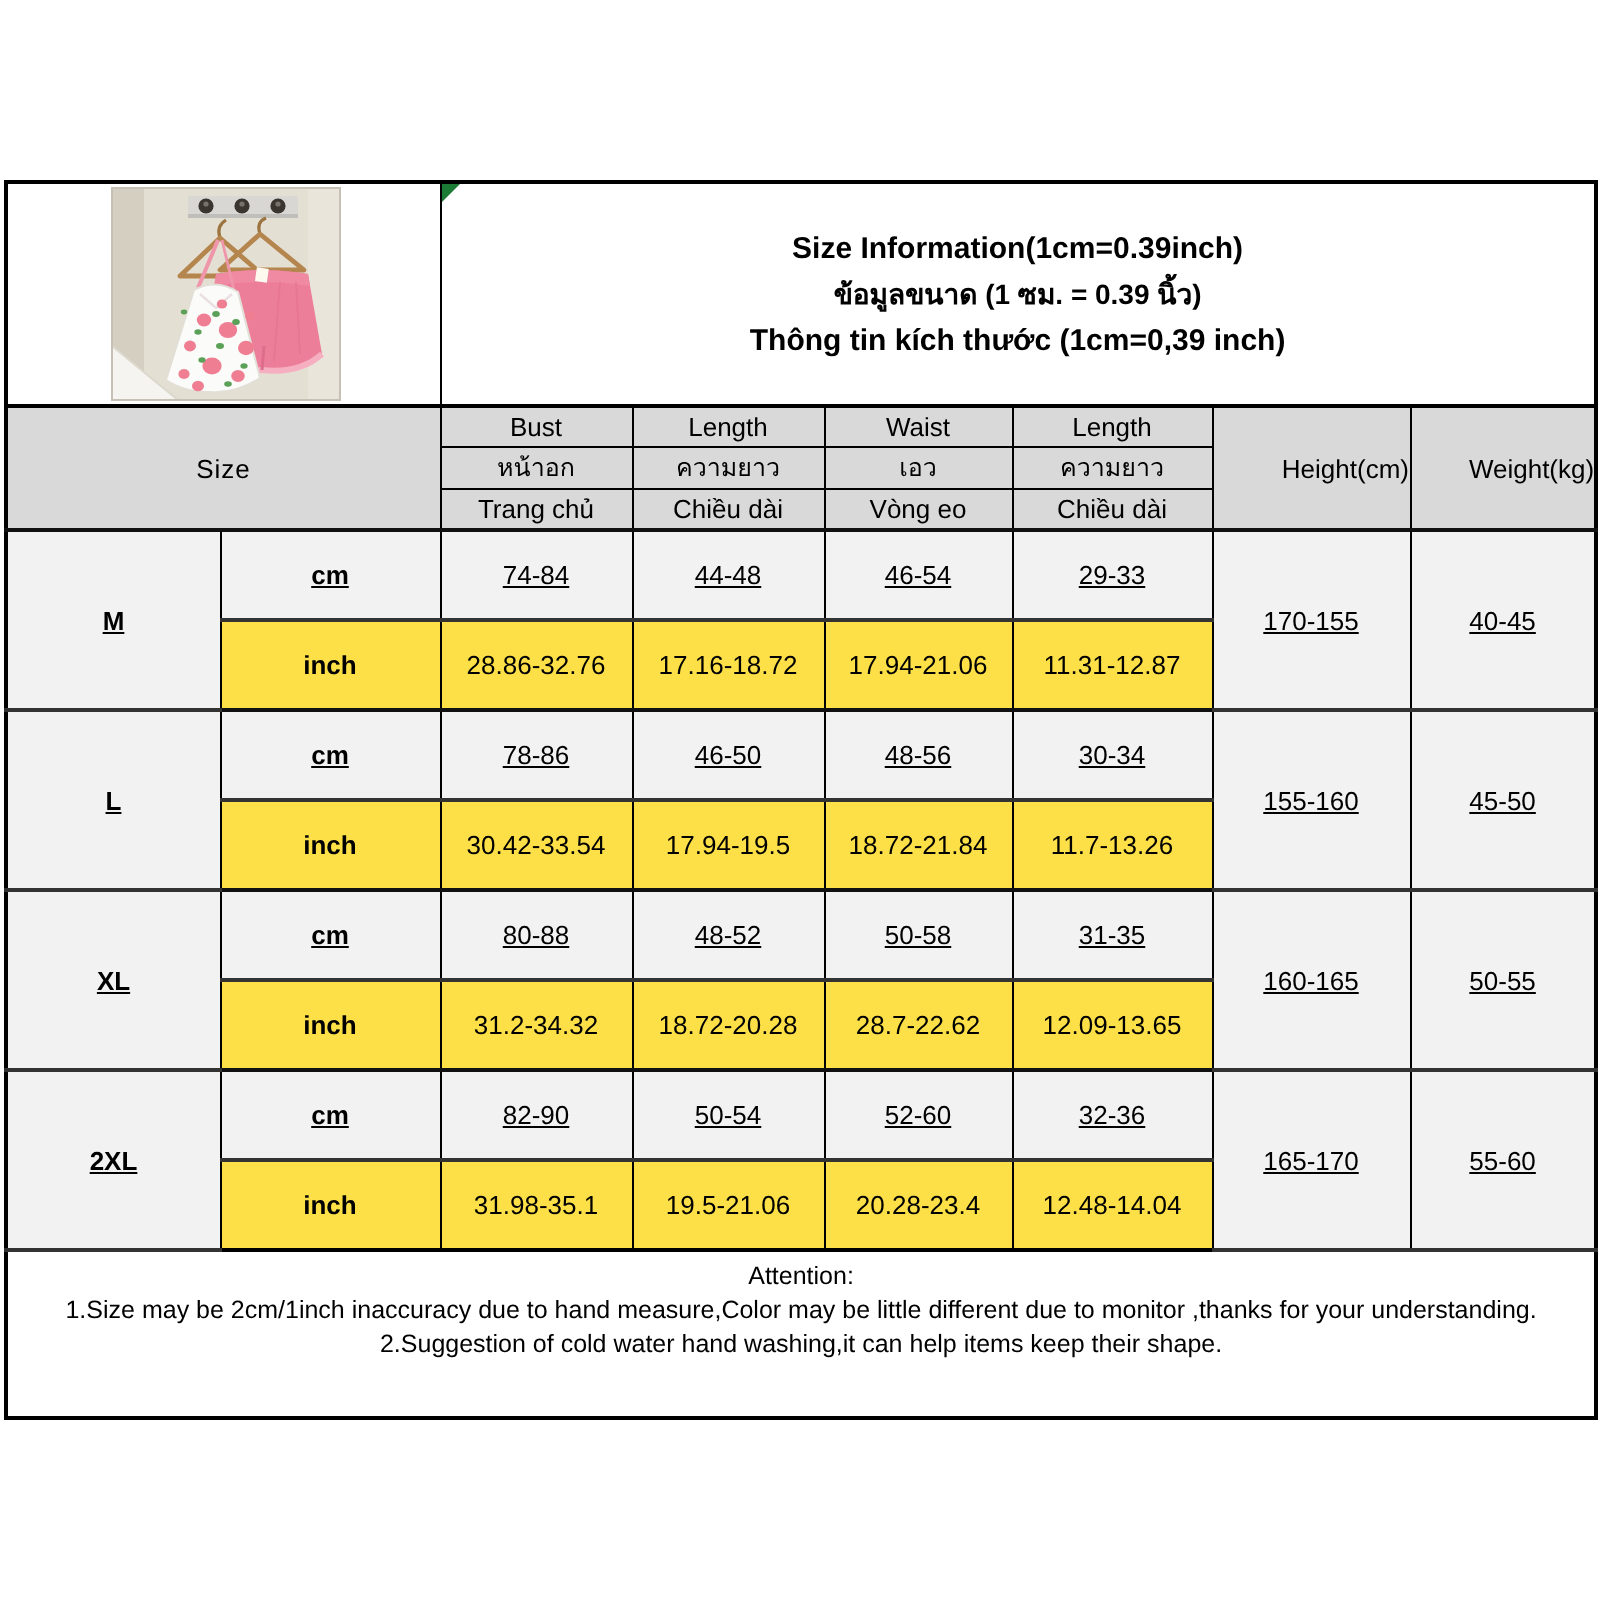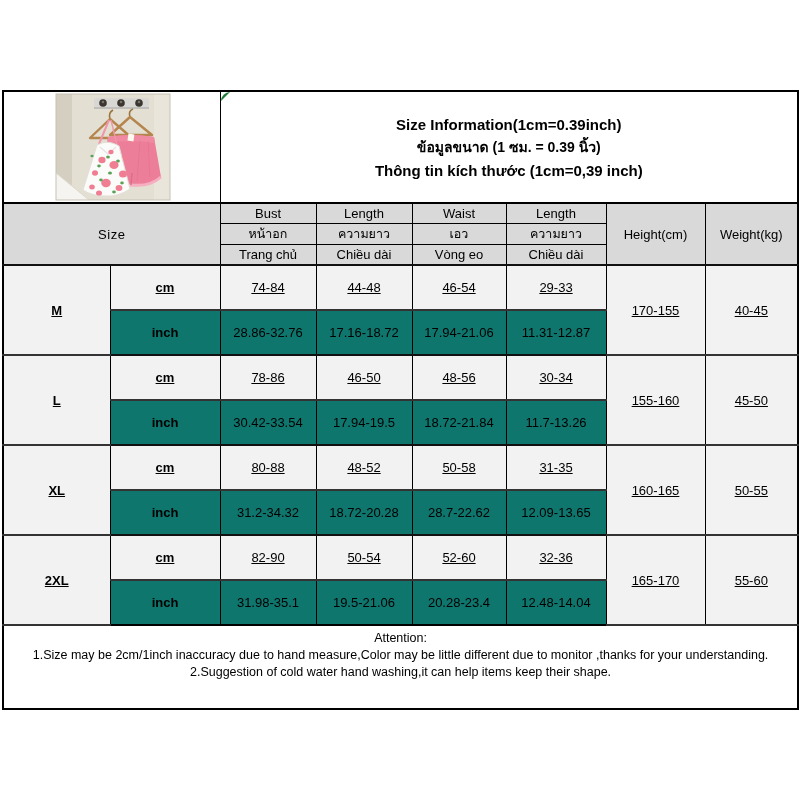--- a/index.html
+++ b/index.html
@@ -11,40 +11,40 @@
   .page { position:absolute; inset:0; background:#fff; }
 
   table.size-table {
     position:absolute; left:2px; top:90px; width:795px;
     border-collapse:collapse; table-layout:fixed;
     border:2px solid #000;
   }
   td { border:1px solid #000; text-align:center; padding:0; overflow:hidden; }
 
   
-  .photo-row td { height:110px; background:#fff;border-radius:10px; }
+  .photo-row td { height:110px; background:#fff; }
   .photo-cell svg { display:block; margin:0 auto; }
   .title-cell { position:relative; vertical-align:middle; }
   .title-line { font-weight:bold; font-size:15px; line-height:23px; }
   .title-line.th { font-size:14px; }
   .corner-marker {
     position:absolute; left:0; top:0; width:0; height:0;
     border-top:9px solid #1c7c35; border-right:9px solid transparent;
   }
 
   
   .hrow td { height:19px; background:#d9d9d9; font-weight:normal; font-size:13px; }
   .hrow-first td { border-top:2px solid #000; }
   .hrow .th-lbl { font-size:12.5px; }
   .size-head { font-size:29px; font-weight:bold; letter-spacing:0.5px;text-align:center; }
-  .hw-head { font-size:13px; font-weight:bold; }
+  .hw-head { font-size:13px; font-weight:bold;text-align:right; }
 
   
   .cm-row td { height:43px; background:#f2f2f2; font-size:13px; border-bottom:2px solid #333;text-decoration:underline; }
-  .inch-row td { height:43px; background:#0f766e; font-size:13px; }
+  .inch-row td { height:43px; background:#fde047; font-size:13px; }
   .grp-top td { border-top:2px solid #111; }
   .unit-cell { font-weight:bold; font-size:13px; }
   .size-label { font-weight:bold; font-size:14px; background:#d9d9d9; }
   .hw-val { background:#f2f2f2; font-size:13px; }
 
   
   .attention-row td {
     border-top:2px solid #000; height:78px; background:#fff;
     vertical-align:top; font-size:12.5px; line-height:17px; padding-top:4px;margin-top:12px;
   }

